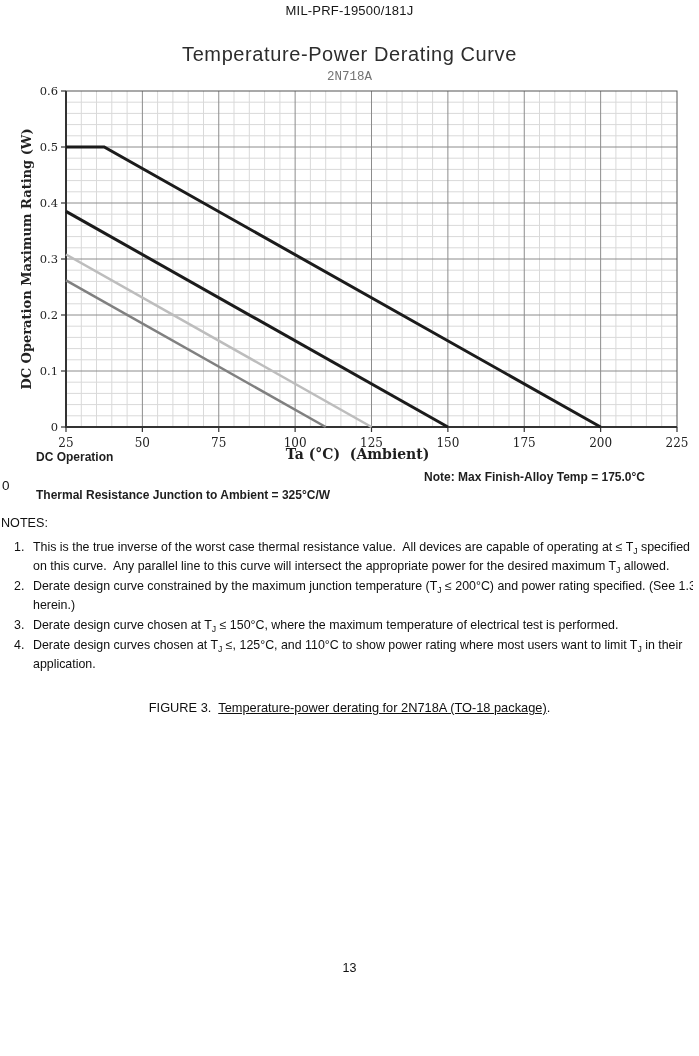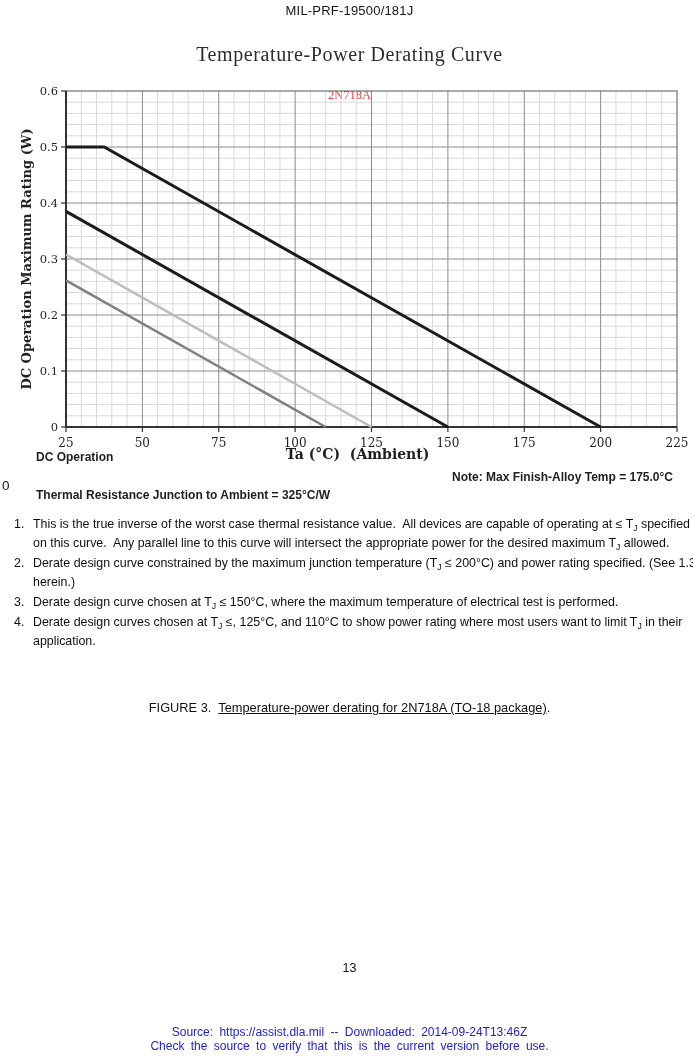--- a/index.html
+++ b/index.html
@@ -4,24 +4,24 @@
 <style>
   html,body{margin:0;padding:0;background:#ffffff;}
   .page{
     position:relative;width:693px;height:1056px;background:#fff;
     font-family:"Liberation Sans",sans-serif;color:#111;overflow:hidden;
   }
   .abs{position:absolute;}
   .center{left:0;width:699px;text-align:center;}
   .doc-header{top:3px;font-size:13px;letter-spacing:.2px;color:#161616;}
   .chart-title{
-    top:43px;font-family:Liberation Serif, serif;font-size:20px;
+    top:43px;font-family:Liberation Sans, sans-serif;font-size:20px;
     letter-spacing:.6px;color:#2d2d2d;
   }
-  .chart-subtitle{top:88px;font-family:Liberation Serif, serif;font-size:12.5px;color:#ef4444;}
+  .chart-subtitle{top:70px;font-family:Liberation Mono, monospace;font-size:12.5px;color:#737373;}
   #chart-svg{left:0;top:85px;}
   #chart-svg text{font-family:"DejaVu Serif",serif;fill:#222;}
   #chart-svg .xtick{font-size:12px;text-anchor:middle;}
   #chart-svg .ytick{font-size:11.5px;text-anchor:end;}
   #y-axis-title{font-size:13px;font-weight:600;text-anchor:middle;}
   .serif-note{
     font-family:Liberation Sans, sans-serif;font-size:12px;font-weight:600;
     color:#1e1e1e;white-space:pre;
   }
   .x-axis-title{
@@ -171,25 +171,26 @@
         <text x="58" y="121.99999999999997" class="ytick">0.4</text>
         <text x="58" y="65.99999999999999" class="ytick">0.5</text>
         <text x="58" y="10" class="ytick">0.6</text>
       </g>
     <text id="y-axis-title" transform="translate(31,174) rotate(-90)">DC Operation Maximum Rating (W)</text>
   </svg>
 
   <div class="abs serif-note" style="left:36px;top:450px">DC Operation</div>
   <div class="abs x-axis-title">Ta (°C)  (Ambient)</div>
   <div class="abs serif-note" style="left:36px;top:488px">Thermal Resistance Junction to Ambient = 325°C/W</div>
-  <div class="abs serif-note" style="right:20px;top:470px">Note: Max Finish-Alloy Temp = 175.0°C</div>
+  <div class="abs serif-note" style="right:48px;top:470px">Note: Max Finish-Alloy Temp = 175.0°C</div>
 
   <div class="abs stray-zero">0</div>
 
   <div class="abs notes">
+    <div class="notes-title">NOTES:</div>
     <div class="note-item">
       <span class="note-num">1.</span>
       <span class="note-text">This is the true inverse of the worst case thermal resistance value.  All devices are capable of operating at ≤ T<sub>J</sub> specified on this curve.  Any parallel line to this curve will intersect the appropriate power for the desired maximum T<sub>J</sub> allowed.</span>
     </div>
     <div class="note-item">
       <span class="note-num">2.</span>
       <span class="note-text">Derate design curve constrained by the maximum junction temperature (T<sub>J</sub> ≤ 200°C) and power rating specified. (See 1.3 herein.)</span>
     </div>
     <div class="note-item">
       <span class="note-num">3.</span>
@@ -200,18 +201,14 @@
       <span class="note-text">Derate design curves chosen at T<sub>J</sub> ≤, 125°C, and 110°C to show power rating where most users want to limit T<sub>J</sub> in their application.</span>
     </div>
   </div>
 
   <div class="abs center figure-caption">
     <span>FIGURE 3.  </span><span class="underline">Temperature-power derating for 2N718A (TO-18 package)</span><span>.</span>
   </div>
 
   <div class="abs center page-number">13</div>
 
-  <div class="abs center footer">
-    <div>Source: https://assist.dla.mil -- Downloaded: 2014-09-24T13:46Z</div>
-    <div>Check the source to verify that this is the current version before use.</div>
-  </div>
 
 </div>
 
 </body></html>

